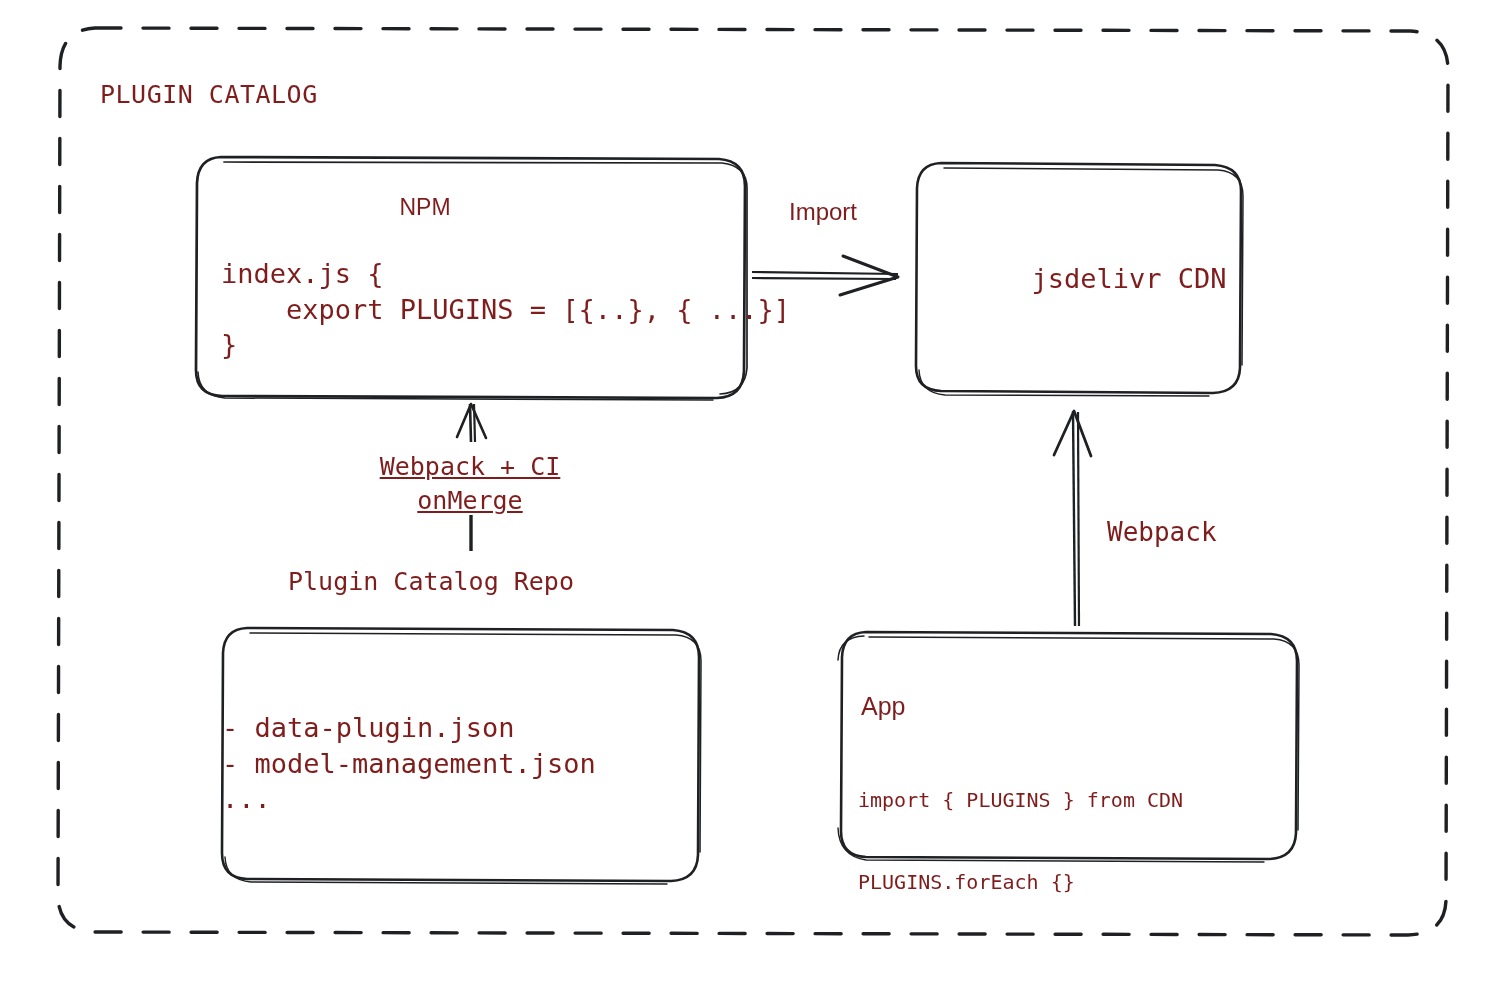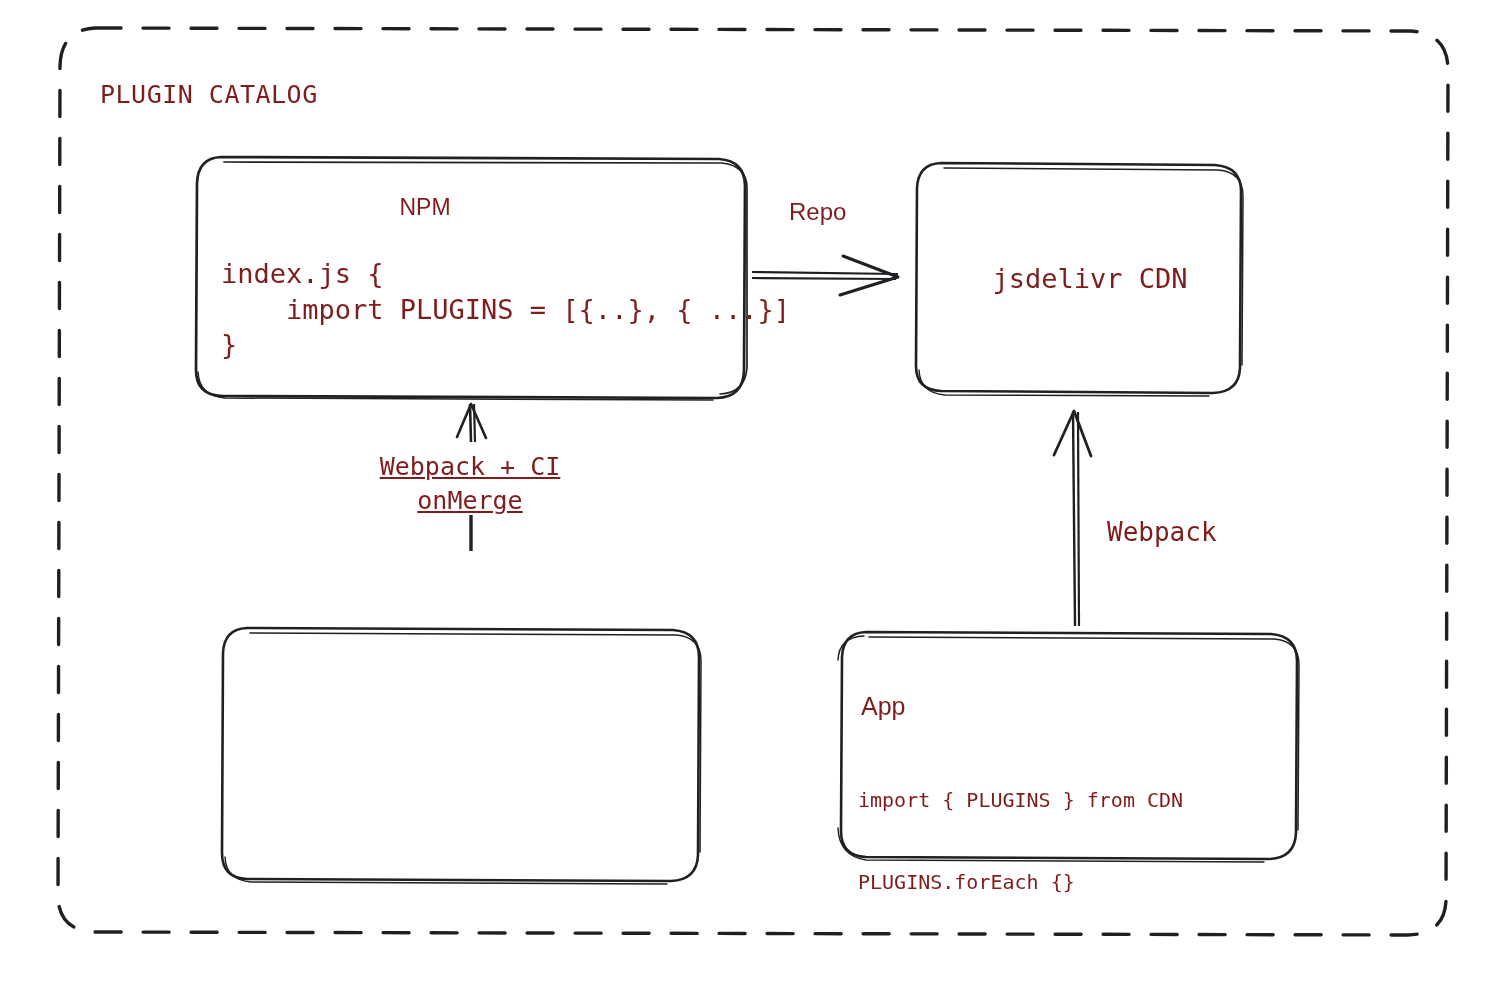--- a/index.html
+++ b/index.html
@@ -56,21 +56,21 @@
   }
   #npm-code {
     left: 221px;
     top: 256px;
     font-size: 27px;
     line-height: 1.32;
   }
 
   
   #cdn-title {
-    left: 915px;
+    left: 954px;
     top: 265px;
     width: 326px;
     text-align: center;
     font-size: 27px;
     padding-left: 12px;
   }
 
   
   #cache-label {
     left: 789px;
@@ -183,31 +183,35 @@
       <line x1="1078" y1="412" x2="1079" y2="626" stroke="#1f2023" stroke-width="2.2"></line>
       <path d="M 1054 455 L 1074 411 L 1091 456" fill="none" stroke="#1f2023" stroke-width="2.8" stroke-linecap="round" stroke-linejoin="round"></path>
     </g>
   </svg>
 
   <div class="txt mono" id="group-title">PLUGIN CATALOG</div>
 
   <div class="txt sans" id="npm-title">NPM</div>
 
   <div class="txt mono" id="npm-code">index.js {
-    import PLUGINS = [{..}, { ...}]
+    export PLUGINS = [{..}, { ...}]
 }</div>
 
   <div class="txt mono" id="cdn-title">jsdelivr CDN</div>
 
-  <div class="txt sans" id="cache-label">Repo</div>
+  <div class="txt sans" id="cache-label">Import</div>
 
   <div class="txt mono" id="pipeline-label">Webpack + CI
 onMerge</div>
 
-
+  <div class="txt mono" id="repo-caption">Plugin Catalog Repo</div>
+
+  <div class="txt mono" id="repo-list">- data-plugin.json
+- model-management.json
+...</div>
 
   <div class="txt sans" id="app-title">App</div>
 
   <div class="txt mono" id="app-code">import { PLUGINS } from CDN
 
 PLUGINS.forEach {}</div>
 
   <div class="txt mono" id="import-label">Webpack</div>
 
 </div>

